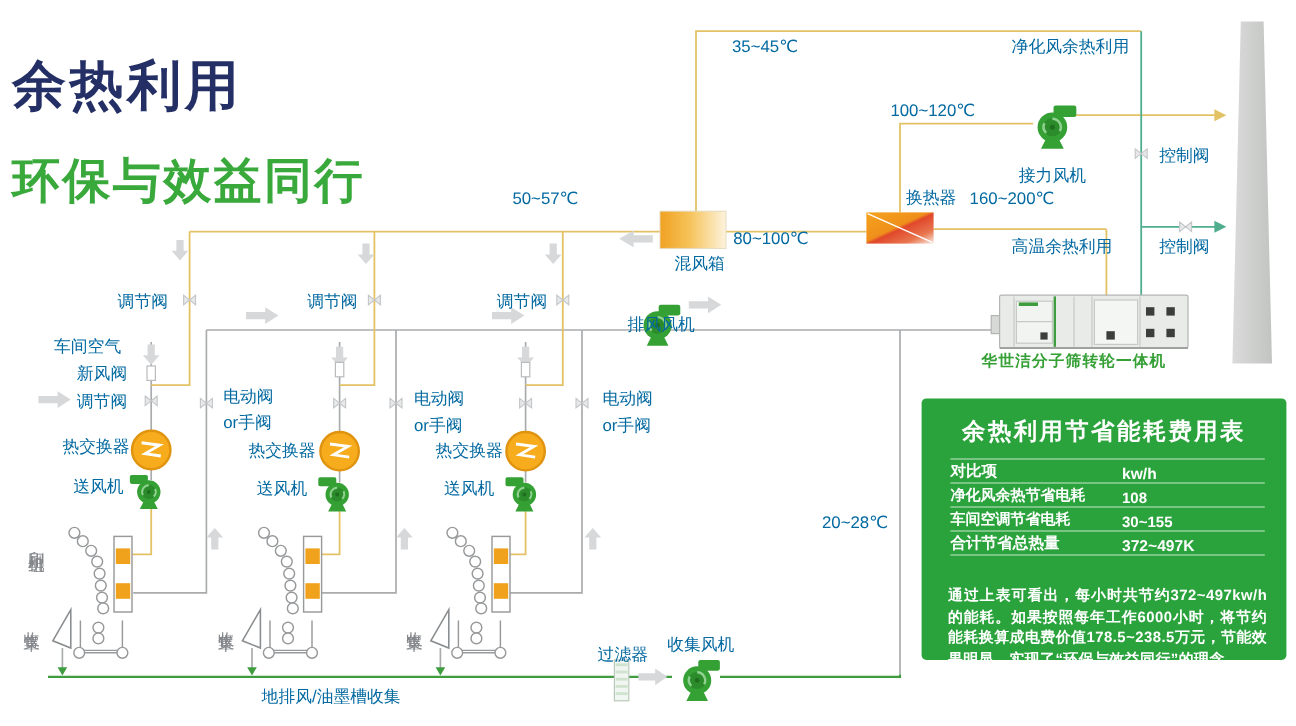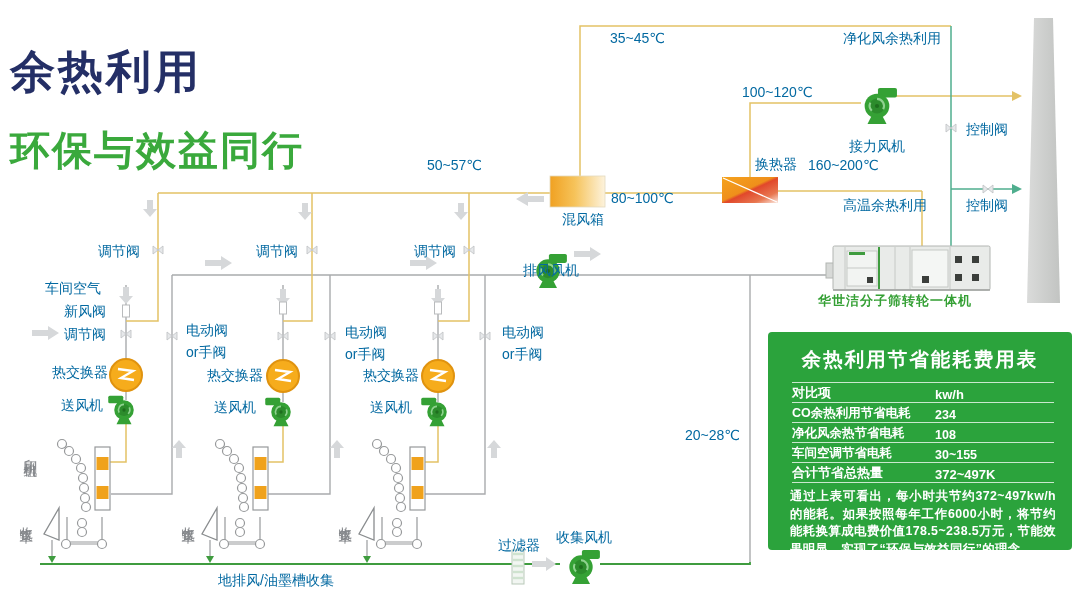--- a/index.html
+++ b/index.html
@@ -327,24 +327,20 @@
   <div class="machine-label">华世洁分子筛转轮一体机</div>
 
   <div class="panel">
     <div class="panel-title">余热利用节省能耗费用表</div>
     <div class="ptable">
       <div class="prow head">
         <span class="c1">对比项</span>
         <span class="c2">kw/h</span>
       </div>
       <div class="prow">
-        <span class="c1">CO余热利用节省电耗</span>
-        <span class="c2">234</span>
-      </div>
-      <div class="prow">
         <span class="c1">净化风余热节省电耗</span>
         <span class="c2">108</span>
       </div>
       <div class="prow">
         <span class="c1">车间空调节省电耗</span>
         <span class="c2">30~155</span>
       </div>
       <div class="prow total">
         <span class="c1">合计节省总热量</span>
         <span class="c2">372~497K</span>

